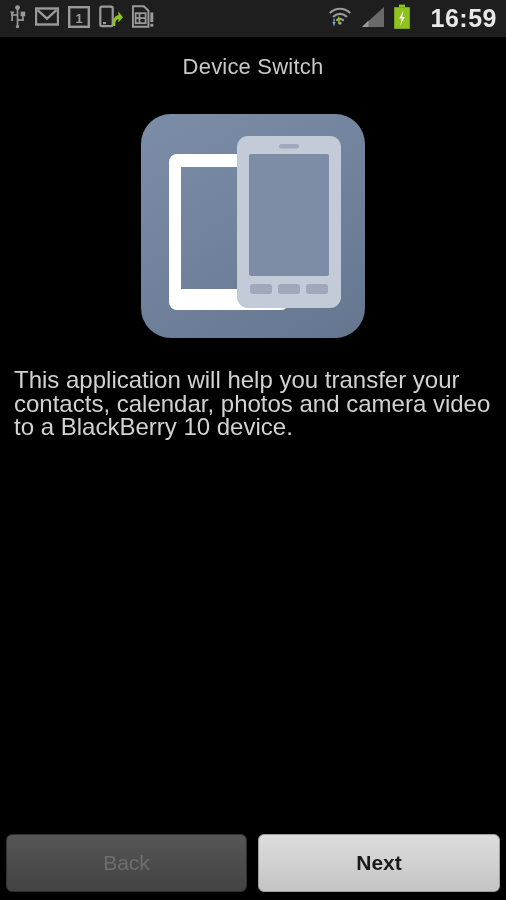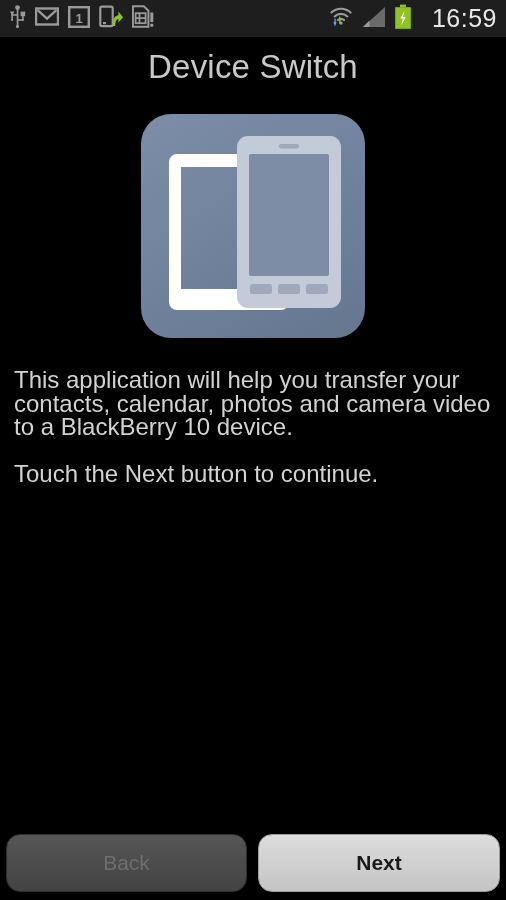--- a/index.html
+++ b/index.html
@@ -18,28 +18,28 @@
     width:506px; height:37px;
     background:#1e1e1e;
     display:flex; align-items:center;
     padding:0 9px;
   }
   #status-left { display:flex; align-items:center; gap:9px; }
   #status-right { margin-left:auto; display:flex; align-items:center; gap:8px; }
   .sb-ico { display:block; }
   #clock {
     font-size:25px; color:#e8e8e8; letter-spacing:0.5px;
-    line-height:1; margin-left:20px; font-weight:400;
+    line-height:1; margin-left:20px; font-weight:700;
   }
 
   
   #page-title {
-    position:absolute; left:0; top:48px; width:506px;
+    position:absolute; left:0; top:54px; width:506px;
     text-align:center;
-    font-size:33px; color:#c8c8c8; font-weight:400;
+    font-size:22px; color:#c8c8c8; font-weight:400;
     letter-spacing:0.2px;
   }
 
   
   #app-icon {
     position:absolute; left:141px; top:114px;
     width:224px; height:224px;
     border-radius:30px;
     background:linear-gradient(150deg,#7c8da8 0%,#73849f 42%,#65768f 100%);
     overflow:hidden;
@@ -57,21 +57,21 @@
   .para + .para { margin-top:23px; }
 
   
   #button-bar {
     position:absolute; left:0; bottom:0; width:506px; height:74px;
   }
   .btn {
     position:absolute; top:8px; height:58px;
     display:flex; align-items:center; justify-content:center;
     font-size:21px; font-weight:400;
-    border-radius:14px;
+    border-radius:6px;
   }
   #back-button {
     left:6px; width:241px;
     background:linear-gradient(180deg,#565656 0%,#4c4c4c 50%,#434343 100%);
     border:1px solid #2e2e2e;
     color:#6e6e6e;
   }
   #next-button {
     left:258px; width:242px;
     background:linear-gradient(180deg,#dcdcdc 0%,#d2d2d2 45%,#c4c4c4 100%);
@@ -196,21 +196,20 @@
       <rect x="138" y="30" width="20" height="4.5" rx="2.2" fill="#9fa9bb"></rect>
       <rect x="109" y="170" width="22" height="10" rx="2.5" fill="#9fa9bb"></rect>
       <rect x="137" y="170" width="22" height="10" rx="2.5" fill="#9fa9bb"></rect>
       <rect x="165" y="170" width="22" height="10" rx="2.5" fill="#9fa9bb"></rect>
     </g>
   </svg>
 </div>
 
 <div id="body-copy">
   <p class="para">This application will help you transfer your contacts, calendar, photos and camera video to a BlackBerry 10 device.</p>
-  <p class="para">Touch the Next button to continue.</p>
 </div>
 
 <div id="button-bar">
   <div class="btn" id="back-button">
     <span>Back</span>
   </div>
   <div class="btn" id="next-button">
     <span>Next</span>
   </div>
 </div>

